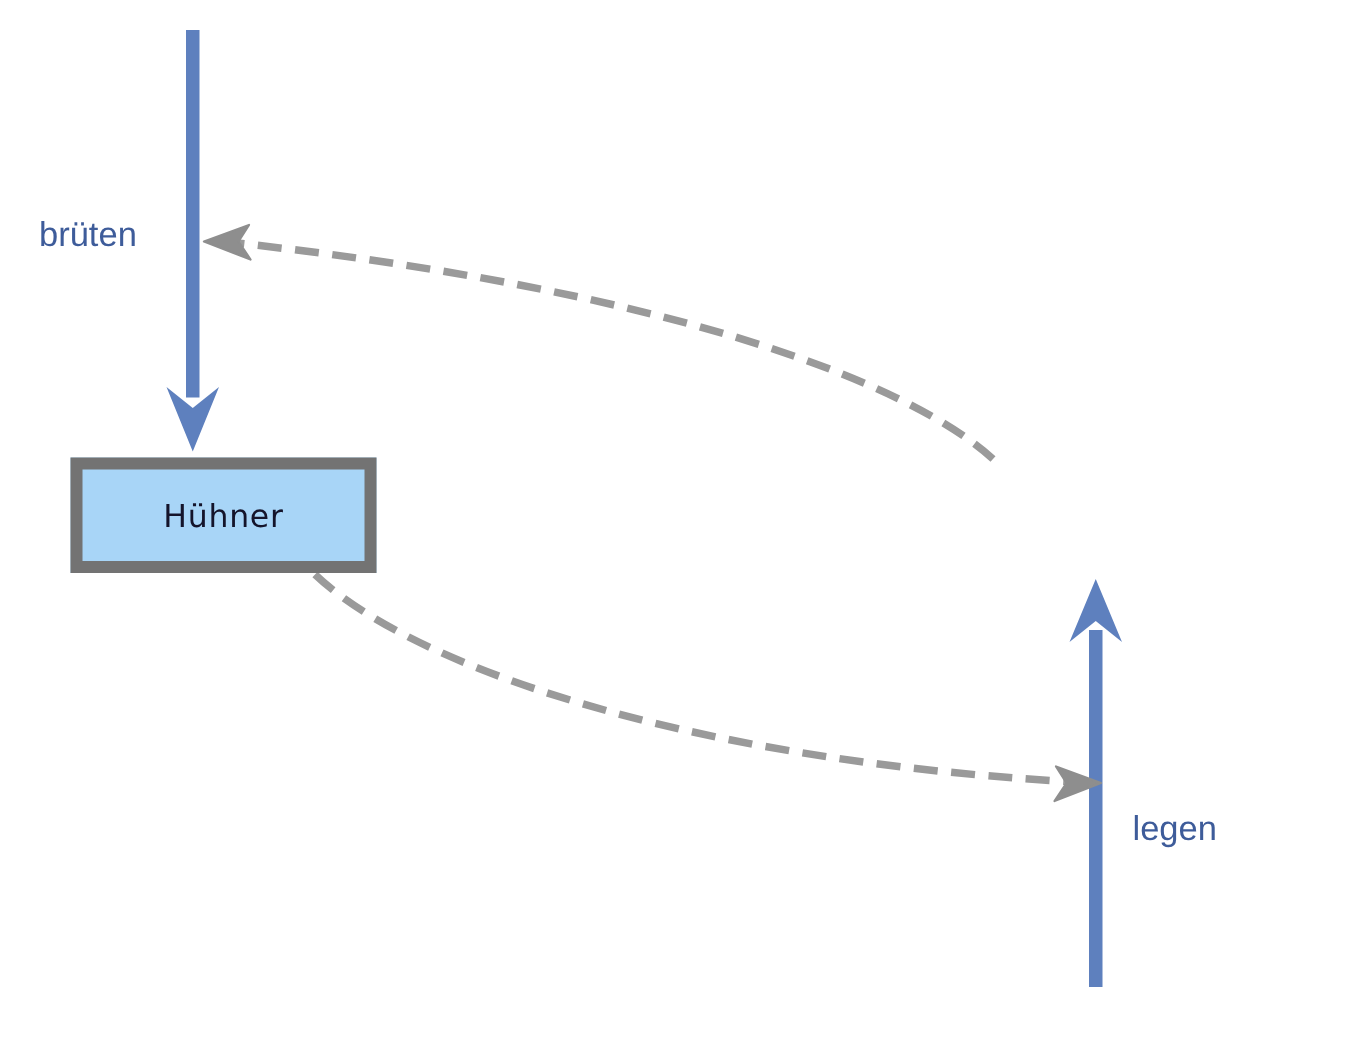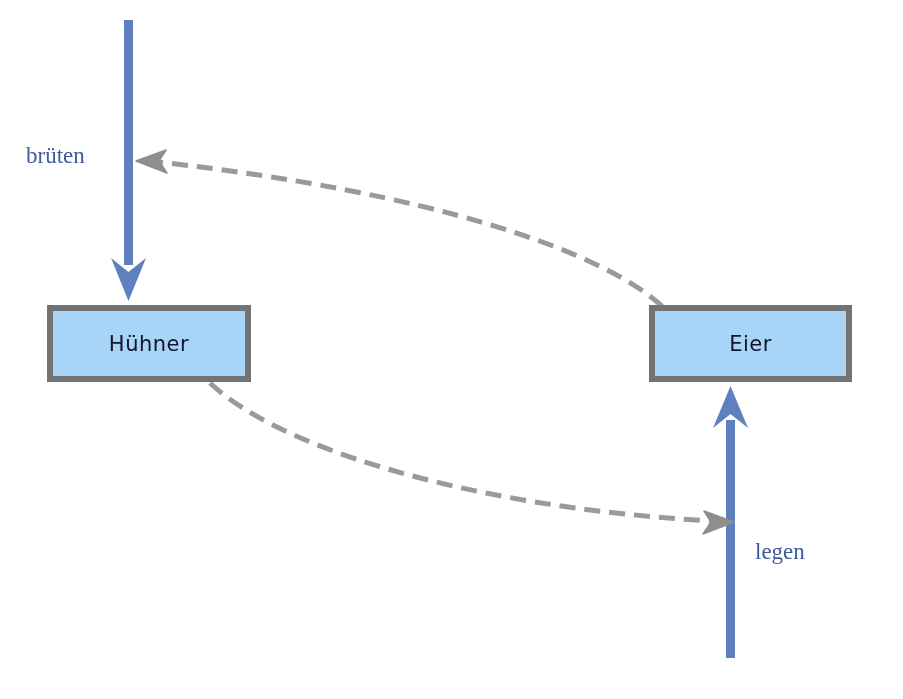--- a/index.html
+++ b/index.html
@@ -22,21 +22,21 @@
     position: absolute;
     top: 0;
     left: 0;
     width: 903px;
     height: 699px;
   }
   .node-box {
     position: absolute;
     box-sizing: border-box;
     background: #a8d5f7;
-    border: 6px solid #737373;
+    border: 8px solid #737373;
     display: flex;
     align-items: center;
     justify-content: center;
   }
   .node-label {
     font-family: "DejaVu Sans", sans-serif;
     font-size: 21px;
     color: #14142b;
     letter-spacing: 0.5px;
     user-select: none;
@@ -48,21 +48,21 @@
     height: 77px;
   }
   #node-eier {
     left: 649px;
     top: 305px;
     width: 203px;
     height: 77px;
   }
   .edge-label {
     position: absolute;
-    font-family: Liberation Serif, serif;
+    font-family: Liberation Sans, sans-serif;
     font-size: 23px;
     color: #3e5c9a;
     white-space: nowrap;
     user-select: none;
   }
   #label-brueten {
     left: 26px;
     top: 143px;
   }
   #label-legen {
@@ -97,21 +97,18 @@
       <path d="M 210 383 C 272 442 450 506 712 521" fill="none" stroke="#9a9a9a" stroke-width="5" stroke-dasharray="16 9" stroke-linecap="butt"></path>
       <path d="M 734 522 L 704 511 L 711 522 L 703 534 Z" fill="#8e8e8e" stroke="#8e8e8e" stroke-width="1.5" stroke-linejoin="round"></path>
     </g>
 
   </svg>
 
   <div class="node-box" id="node-huehner">
     <span class="node-label">Hühner</span>
   </div>
 
-  <div class="node-box" id="node-eier">
-    <span class="node-label">Eier</span>
-  </div>
 
   <div class="edge-label" id="label-brueten">brüten</div>
 
   <div class="edge-label" id="label-legen">legen</div>
 
 </div>
 
 </body></html>

